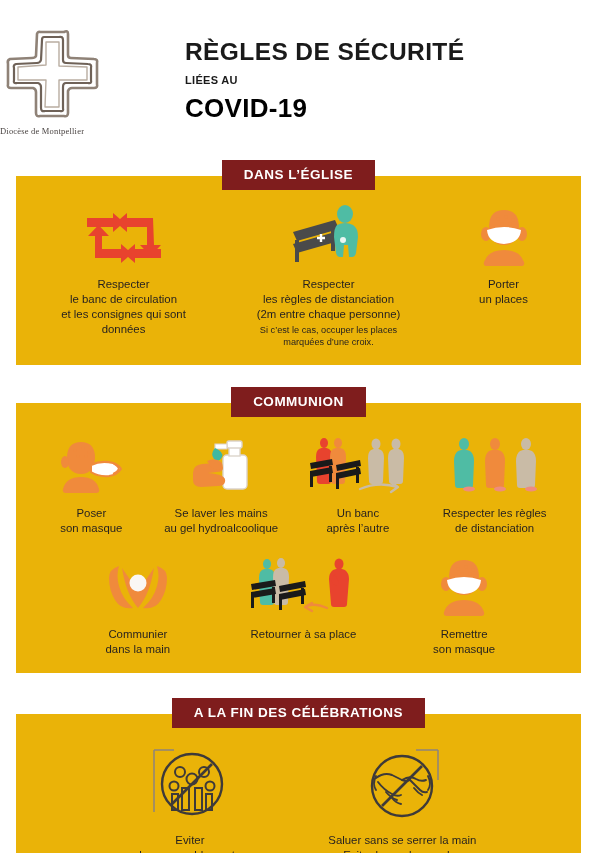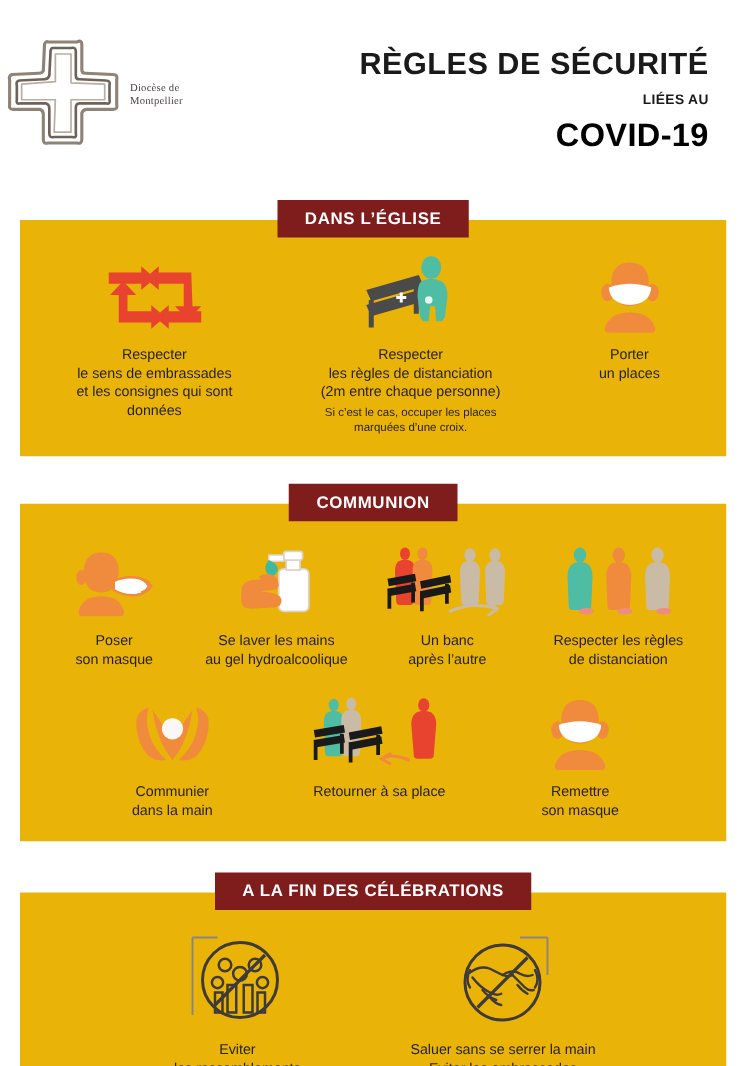--- a/index.html
+++ b/index.html
@@ -7,27 +7,27 @@
     width: 597px; height: 853px;
     background: #ffffff;
     font-family: "Liberation Sans", sans-serif;
     color: #231f20;
     overflow: hidden;
     position: relative;
   }
 
   
   .header { display: flex; align-items: flex-start; padding: 18px 0 0 0; height: 160px; }
-  .logo-wrap { width: 185px; display: flex; align-items: center; padding-top: 6px; }
+  .logo-wrap { width: 185px; display: flex; flex-direction: column; padding-top: 6px; }
   .logo-cross { width: 108px; height: 100px; }
   .logo-caption {
     font-family: "Liberation Serif", serif;
     font-size: 8.5px; color: #4a4442; margin-top: 2px; letter-spacing: .2px;
   }
-  .title-block { flex: 1; text-align: right; padding-top: 20px; padding-right: 30px; }
+  .title-block { flex: 1; text-align: left; padding-top: 20px; padding-right: 30px; }
   .title-main { font-size: 24.5px; font-weight: bold; letter-spacing: .4px; color: #1a1a1a; }
   .title-sub  { font-size: 11px; font-weight: bold; letter-spacing: .3px; margin-top: 8px; color: #1a1a1a; }
   .title-covid{ font-size: 26px; font-weight: bold; letter-spacing: .3px; margin-top: 7px; color: #000; }
 
   
   .section { position: relative; margin: 0 16px; }
   .band-row { display: flex; justify-content: center; }
   .band {
     background: #7f1d1d; color: #ffffff;
     font-size: 13.5px; font-weight: bold; letter-spacing: .5px;
@@ -78,21 +78,21 @@
             <g fill="#E8432E">
               <path d="M6 10 h26 v-5 l11 9.5 -11 9.5 v-5 H6 Z"></path>
               <path d="M80 10 h-26 v-5 l-11 9.5 11 9.5 v-5 h20 v18 h-7 l10.5 11 10.5 -11 h-7 Z" transform="translate(-8,0)"></path>
               <path d="M80 50 h-26 v5 l-11 -9.5 11 -9.5 v5 H80 Z"></path>
               <path d="M6 50 h26 v5 l11 -9.5 -11 -9.5 v5 H13 V28 h7 L9.5 17 -1 28 h7 Z" transform="translate(8,0)"></path>
             </g>
           </svg>
         </div>
         <div class="cap">
           <div>Respecter</div>
-          <div>le sens de embrassades</div>
+          <div>le banc de circulation</div>
           <div>et les consignes qui sont</div>
           <div>données</div>
         </div>
       </div>
 
       <div class="cell" style="width:210px;">
         <div class="icon-box">
           <svg width="80" height="66" viewBox="0 0 80 66">
             <g fill="#4A4A4A">
               <path d="M4 30 L46 18 L50 27 L8 39 Z"></path>

